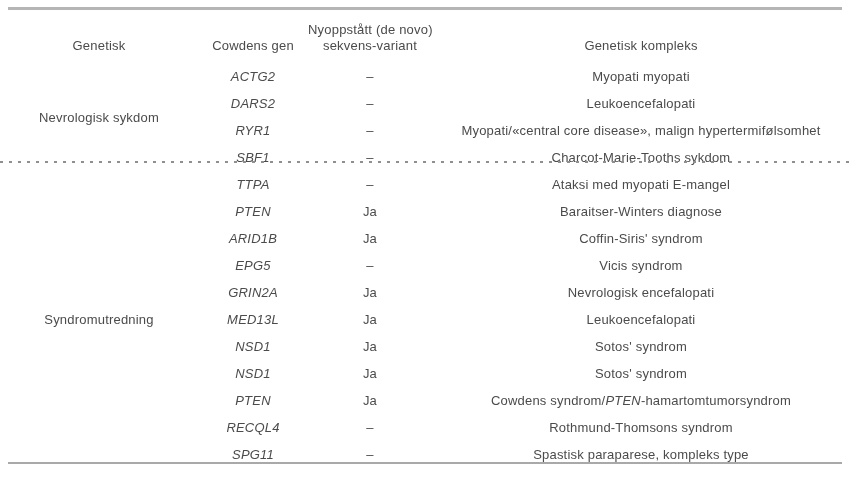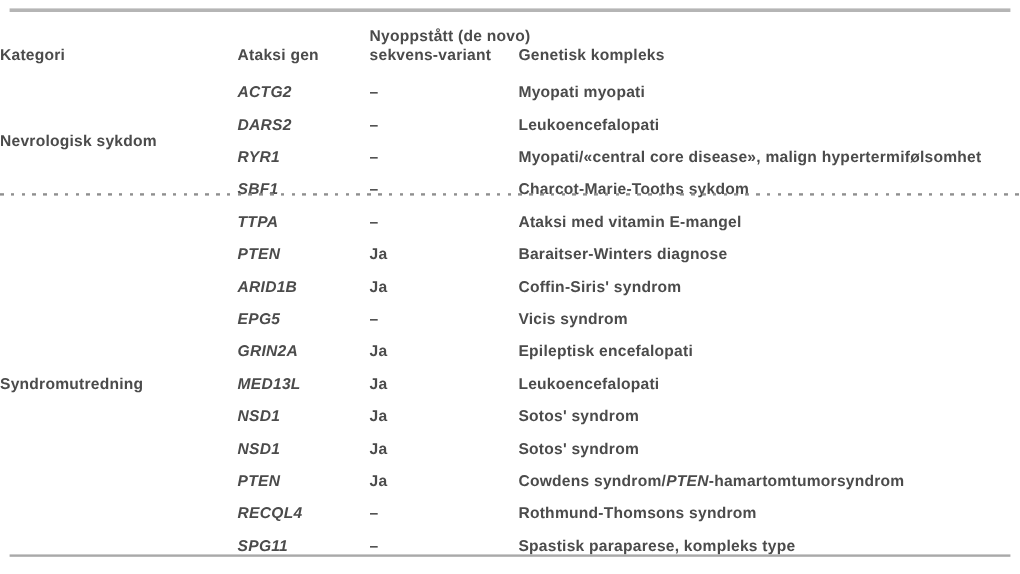--- a/index.html
+++ b/index.html
@@ -28,22 +28,22 @@
       var(--rule-dashed, #8f8f8f) 0 3px, transparent 3px 9px);
   }
   table.gene-table {
     position: absolute; top: 10px; left: 0;
     width: 850px;
     border-collapse: collapse;
     table-layout: fixed;
   }
   .gene-table th, .gene-table td {
     padding: 0;
-    text-align: left;
-    font-weight: bold;
+    text-align: center;
+    font-weight: normal;
     vertical-align: middle;
     white-space: nowrap;
     overflow: visible;
   }
   .gene-table thead th {
     height: 44px;
     vertical-align: bottom;
     padding-bottom: 9px;
     line-height: 16px;
   }
@@ -68,24 +68,24 @@
   <table class="gene-table">
     <colgroup>
       <col class="col-kategori">
       <col class="col-gene">
       <col class="col-denovo">
       <col>
     </colgroup>
     <thead>
       <tr>
         <th class="pad-left">
-          <span class="hline">Kategori</span>
+          <span class="hline">Genetisk</span>
         </th>
         <th>
-          <span class="hline">Ataksi gen</span>
+          <span class="hline">Cowdens gen</span>
         </th>
         <th>
           <span class="hline">Nyoppstått (de novo)</span>
           <span class="hline">sekvens-variant</span>
         </th>
         <th>
           <span class="hline">Genetisk kompleks</span>
         </th>
       </tr>
     </thead>
@@ -108,41 +108,41 @@
         </tr>
         <tr>
           <td class="gene">SBF1</td>
           <td>–</td>
           <td><span>Charcot-Marie-Tooths sykdom</span></td>
         </tr>
         <tr>
           <td rowspan="11" class="cat-cell cat-1">Syndromutredning</td>
           <td class="gene">TTPA</td>
           <td>–</td>
-          <td><span>Ataksi med vitamin E-mangel</span></td>
+          <td><span>Ataksi med myopati E-mangel</span></td>
         </tr>
         <tr>
           <td class="gene">PTEN</td>
           <td>Ja</td>
           <td><span>Baraitser-Winters diagnose</span></td>
         </tr>
         <tr>
           <td class="gene">ARID1B</td>
           <td>Ja</td>
           <td><span>Coffin-Siris' syndrom</span></td>
         </tr>
         <tr>
           <td class="gene">EPG5</td>
           <td>–</td>
           <td><span>Vicis syndrom</span></td>
         </tr>
         <tr>
           <td class="gene">GRIN2A</td>
           <td>Ja</td>
-          <td><span>Epileptisk encefalopati</span></td>
+          <td><span>Nevrologisk encefalopati</span></td>
         </tr>
         <tr>
           <td class="gene">MED13L</td>
           <td>Ja</td>
           <td><span>Leukoencefalopati</span></td>
         </tr>
         <tr>
           <td class="gene">NSD1</td>
           <td>Ja</td>
           <td><span>Sotos' syndrom</span></td>

